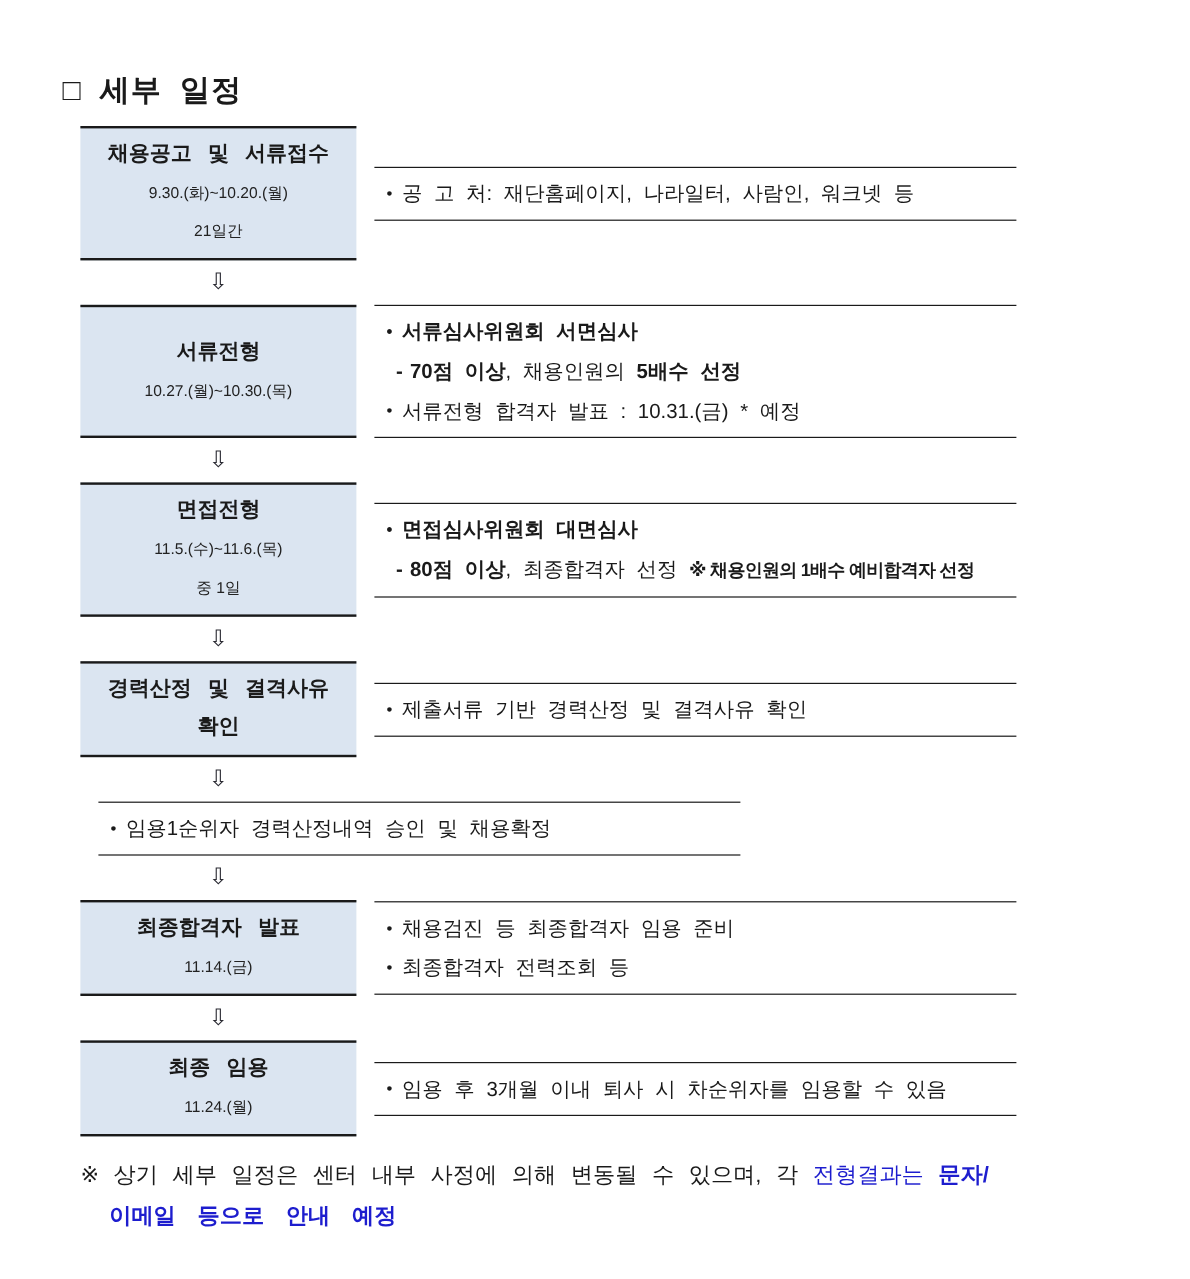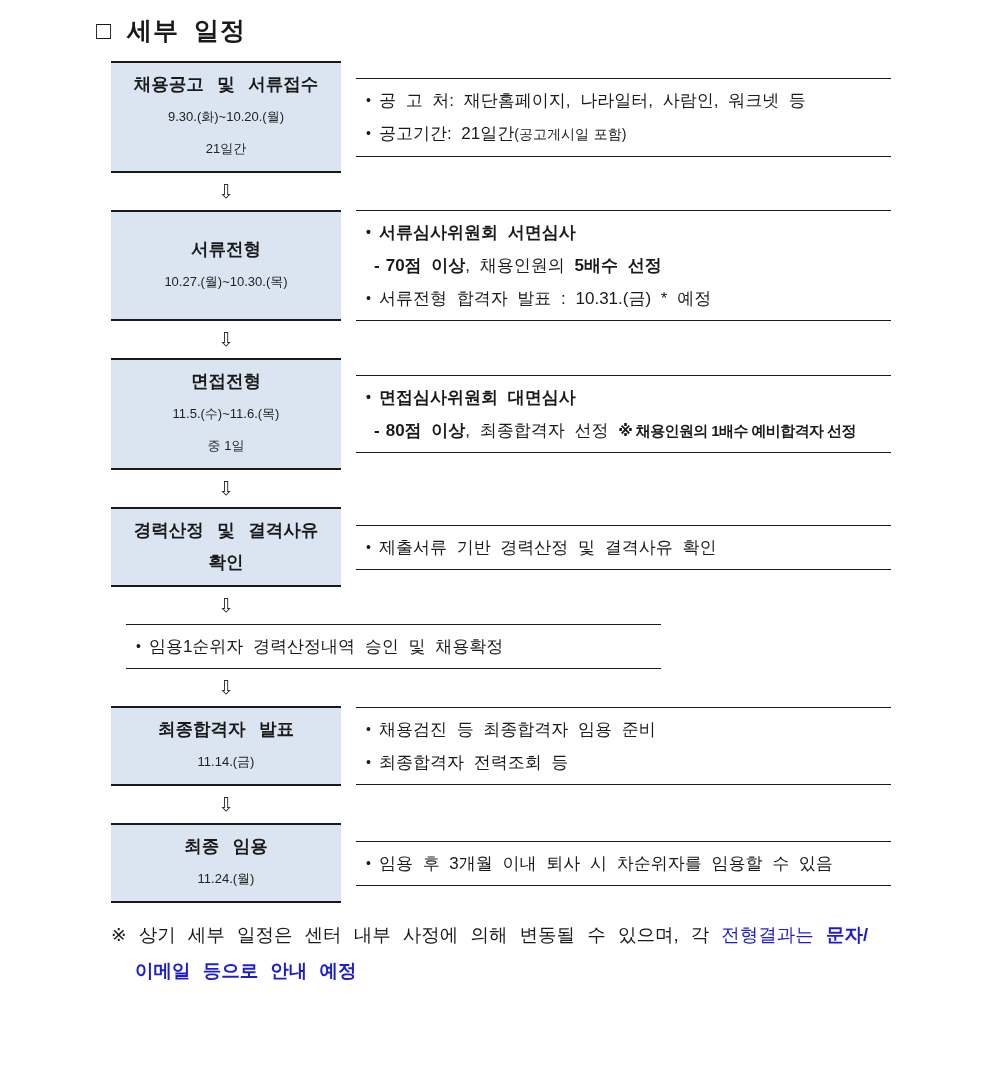--- a/index.html
+++ b/index.html
@@ -8,21 +8,21 @@
     --blue:#1d1dce;
   }
   *{margin:0;padding:0;box-sizing:border-box;}
   html,body{background:#ffffff;}
   body{
     width:992px;height:1066px;
     font-family:"Liberation Sans","DejaVu Sans",sans-serif;
     color:#1a1a1a;
     overflow:hidden;
   }
-  .page{padding:14px 0 0 96px;}
+  .page{padding:14px 0 0 52px;margin-top:44px;}
   .doc-title{
     font-size:25px;font-weight:bold;letter-spacing:1px;word-spacing:7px;
     margin-bottom:14px;
   }
   .flow{margin-left:15px;width:860px;}
   .flow-row{display:flex;align-items:center;}
   .stage-box{
     width:230px;align-self:stretch;
     background:var(--box-fill);
     border-top:2px solid var(--border);
@@ -47,38 +47,37 @@
   .seg-underline{text-underline-offset:3px;}
   .seg-small{font-size:14px;word-spacing:1px;}
   .seg-cond{font-size:15px;letter-spacing:-0.6px;word-spacing:0;font-weight:bold;}
   .arrow-row{
     width:230px;height:37px;
     display:flex;align-items:center;justify-content:center;
   }
   .down-arrow{font-size:19px;color:#2b2b33;line-height:1;}
   .footnote{margin-top:14px;margin-left:15px;width:870px;}
   .foot-line{font-size:18.5px;line-height:36px;word-spacing:7px;white-space:nowrap;}
-  .foot-line.indent{padding-left:24px;}
+  .foot-line.indent{padding-left:24px;font-family:Liberation Mono, monospace;}
   .seg-blue{color:var(--blue);}
 </style>
 </head>
 <body>
 
 <div class="page">
   <div class="doc-title">□ 세부 일정</div>
   <div class="flow" id="flow">
       <div class="flow-row">
         <div class="stage-box">
           <div class="stage-name">채용공고 및 서류접수</div>
           <div class="stage-date">9.30.(화)~10.20.(월)</div>
           <div class="stage-date">21일간</div>
         </div>
         <div class="detail-cell">
           <div class="detail-line"><span class="marker bullet">•</span><span>공 고 처: 재단홈페이지, 나라일터, 사람인, 워크넷 등</span></div>
-          <div class="detail-line"><span class="marker bullet">•</span><span>공고기간: 21일간</span><span class="seg-small">(공고게시일 포함)</span></div>
         </div>
       </div>
       <div class="arrow-row">
         <span class="down-arrow">⇩</span>
       </div>
       <div class="flow-row">
         <div class="stage-box">
           <div class="stage-name">서류전형</div>
           <div class="stage-date">10.27.(월)~10.30.(목)</div>
         </div>

